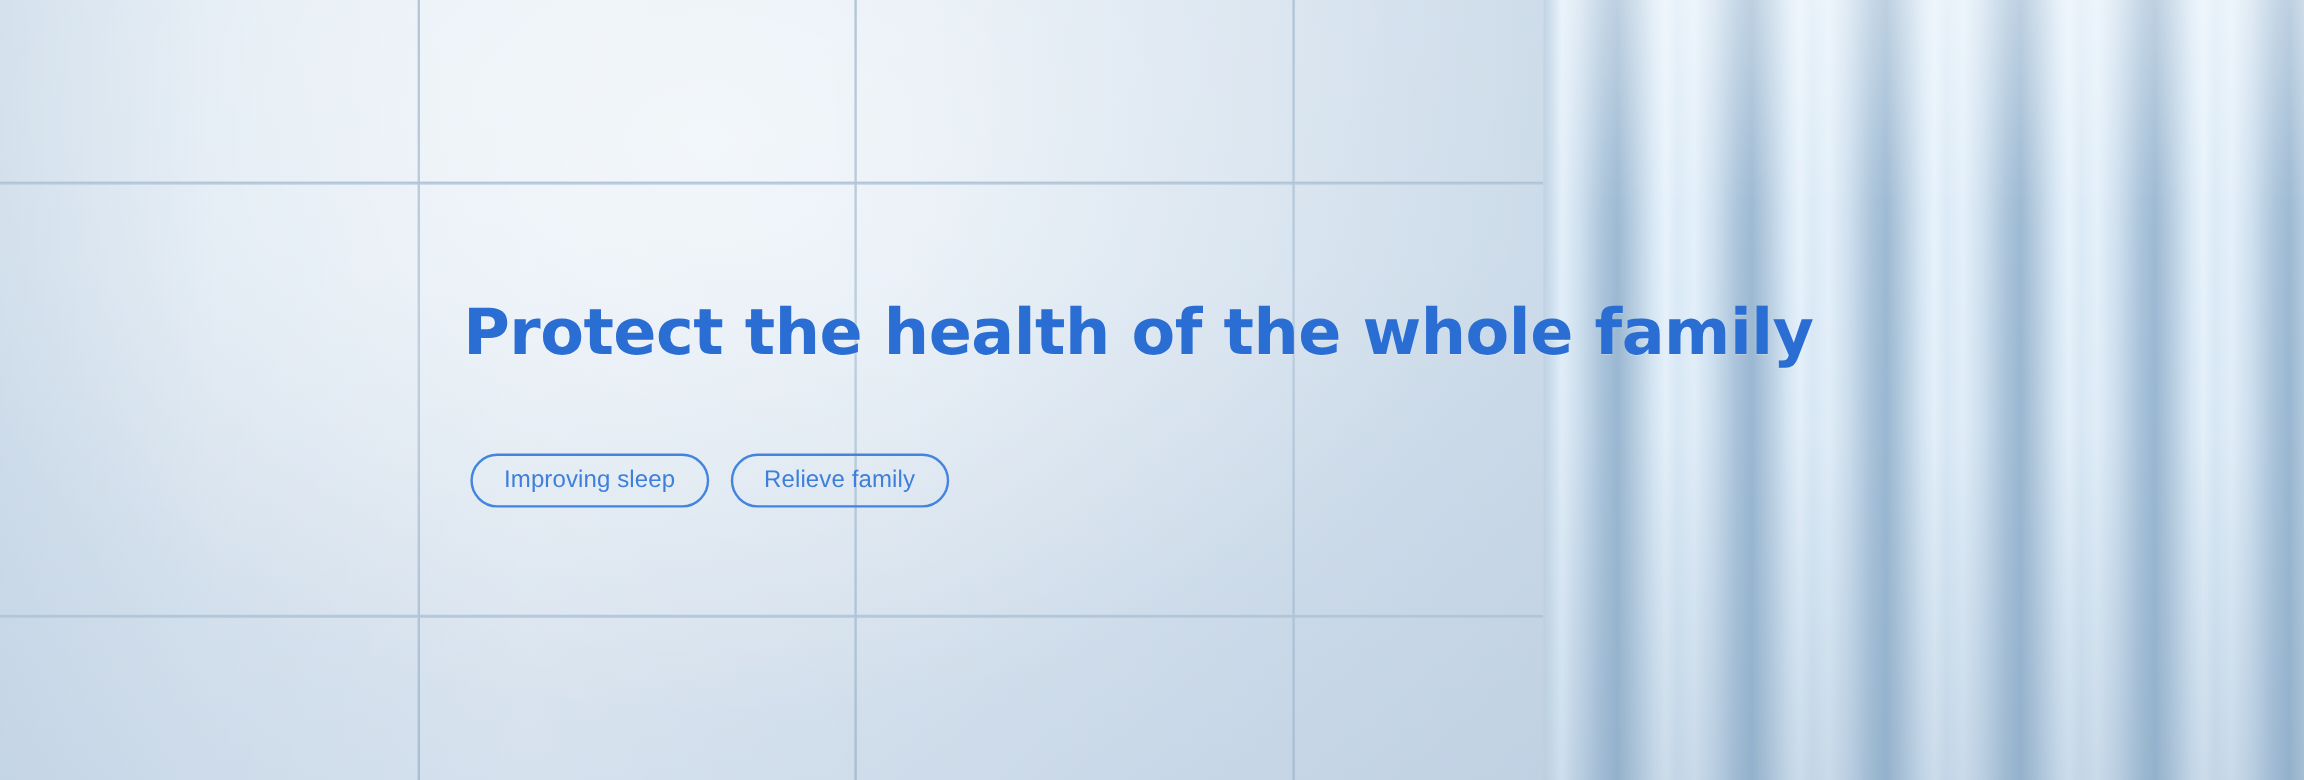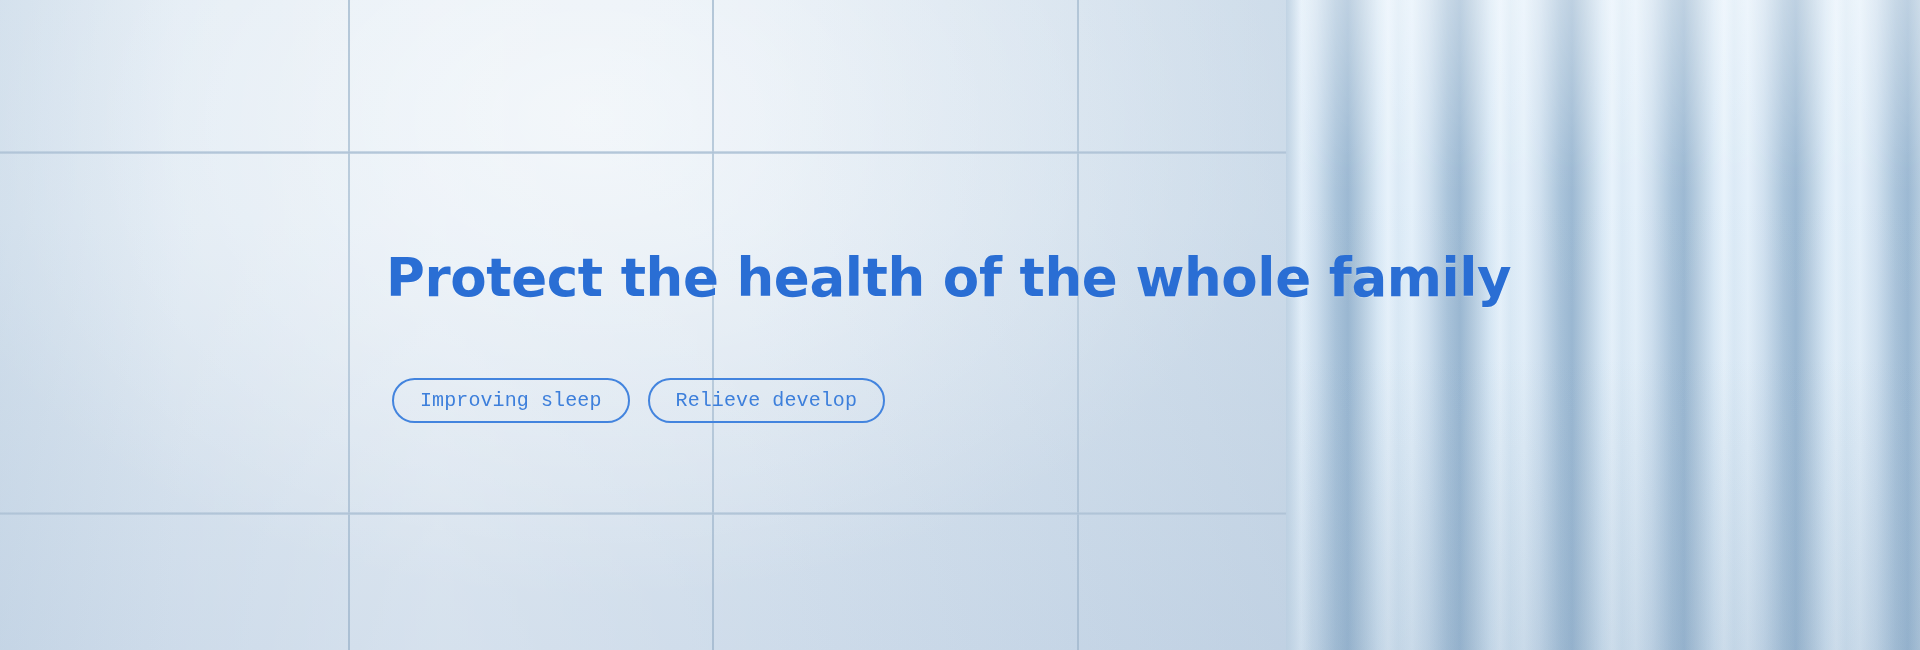--- a/index.html
+++ b/index.html
@@ -161,21 +161,21 @@
   .tag {
     box-sizing: border-box;
     height: 45px;
     padding: 0 26px;
     display: inline-flex;
     align-items: center;
     justify-content: center;
     border: 2px solid #4384de;
     border-radius: 999px;
     color: #3d7fdb;
-    font-family: Liberation Mono, monospace;
+    font-family: Liberation Sans, sans-serif;
     font-size: 20px;
     font-weight: 400;
     letter-spacing: 0.1px;
     background: transparent;
     white-space: nowrap;
     cursor: pointer;
     user-select: none;
   }
 </style>
 </head>
@@ -196,17 +196,17 @@
     <div class="curtain-shade"></div>
     <div class="curtain-edge"></div>
   </div>
 
   <div class="content">
 
     <h1 class="headline">Protect the health of the whole family</h1>
 
     <div class="tag-row">
       <span class="tag">Improving sleep</span>
-      <span class="tag">Relieve develop</span>
+      <span class="tag">Relieve family</span>
     </div>
 
   </div>
 </div>
 
 </body></html>

